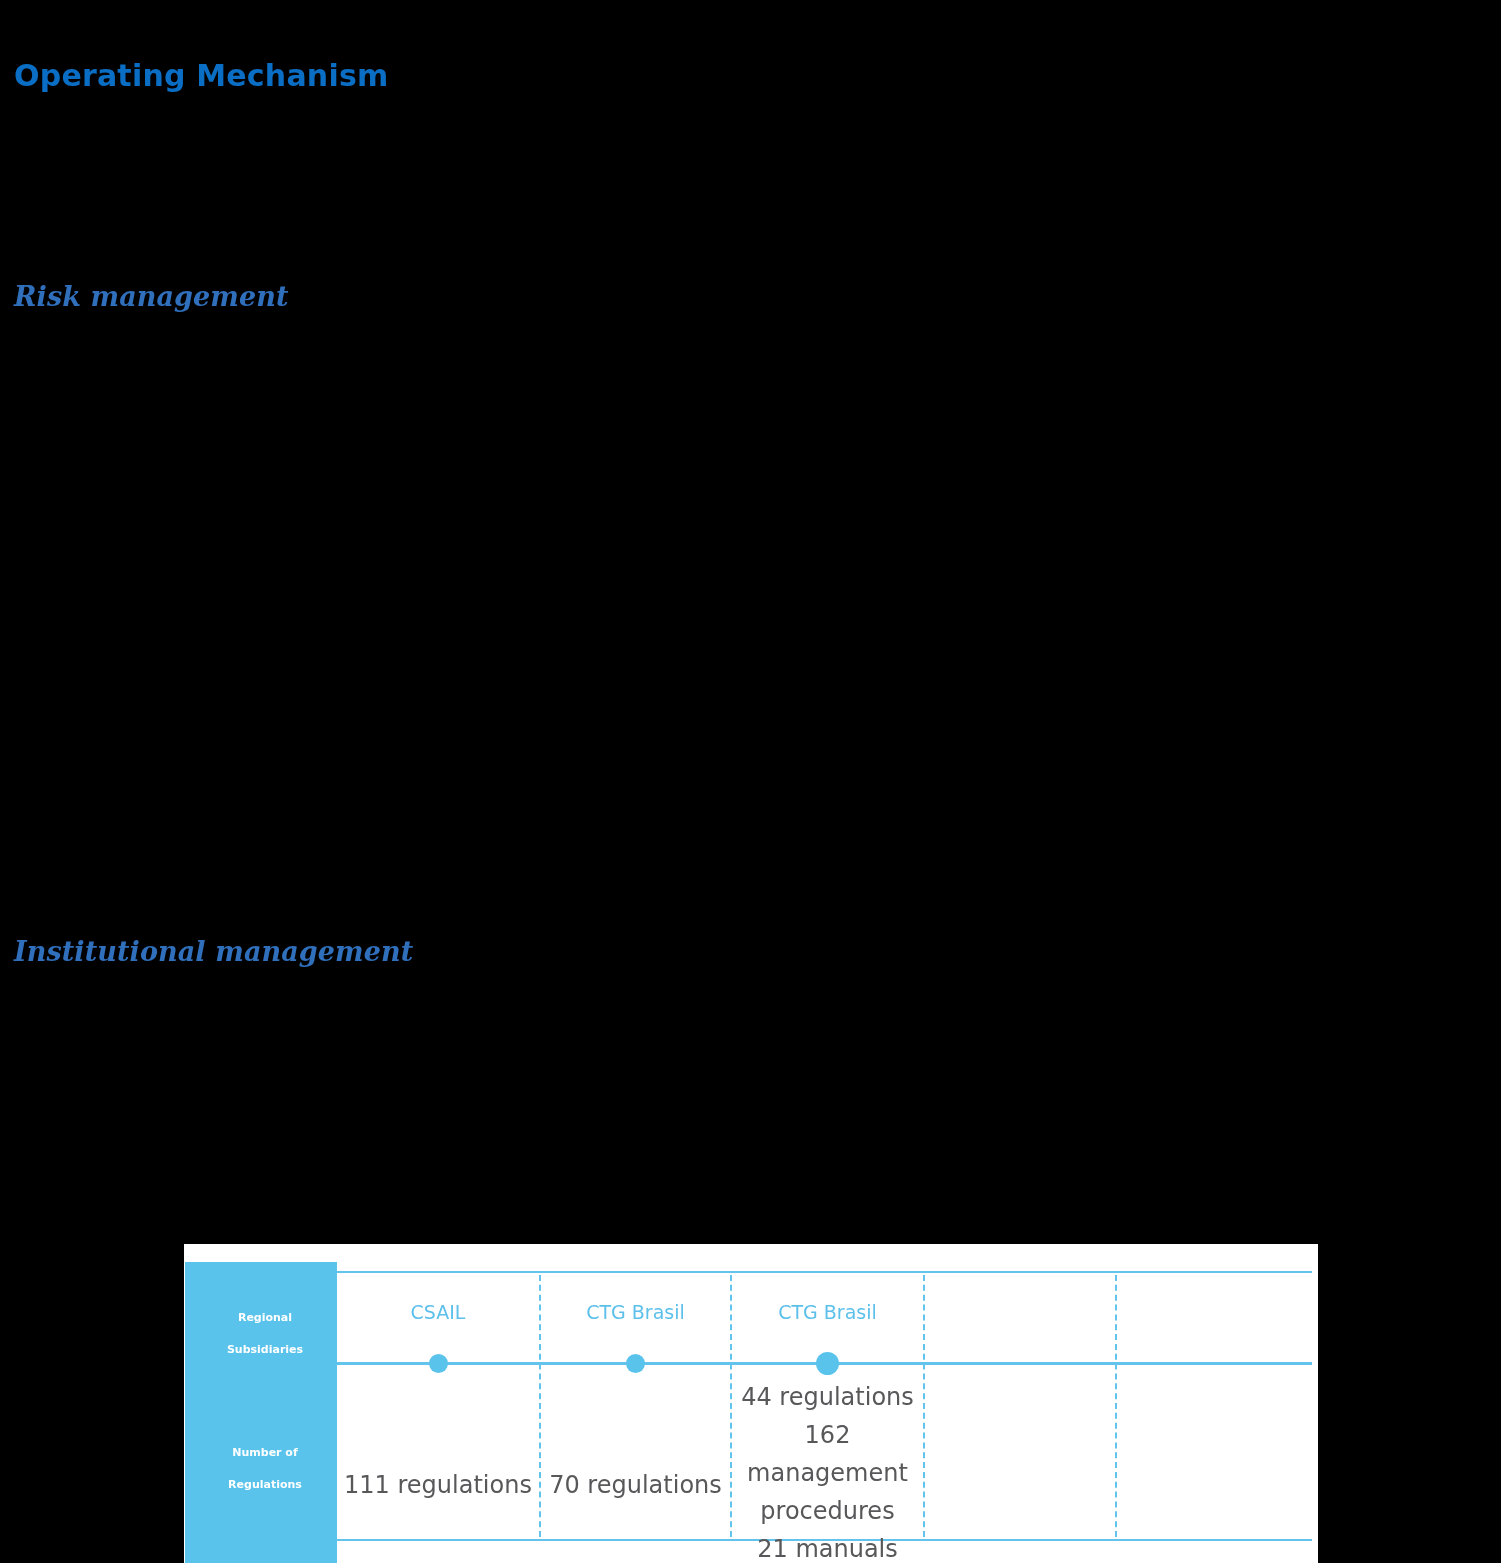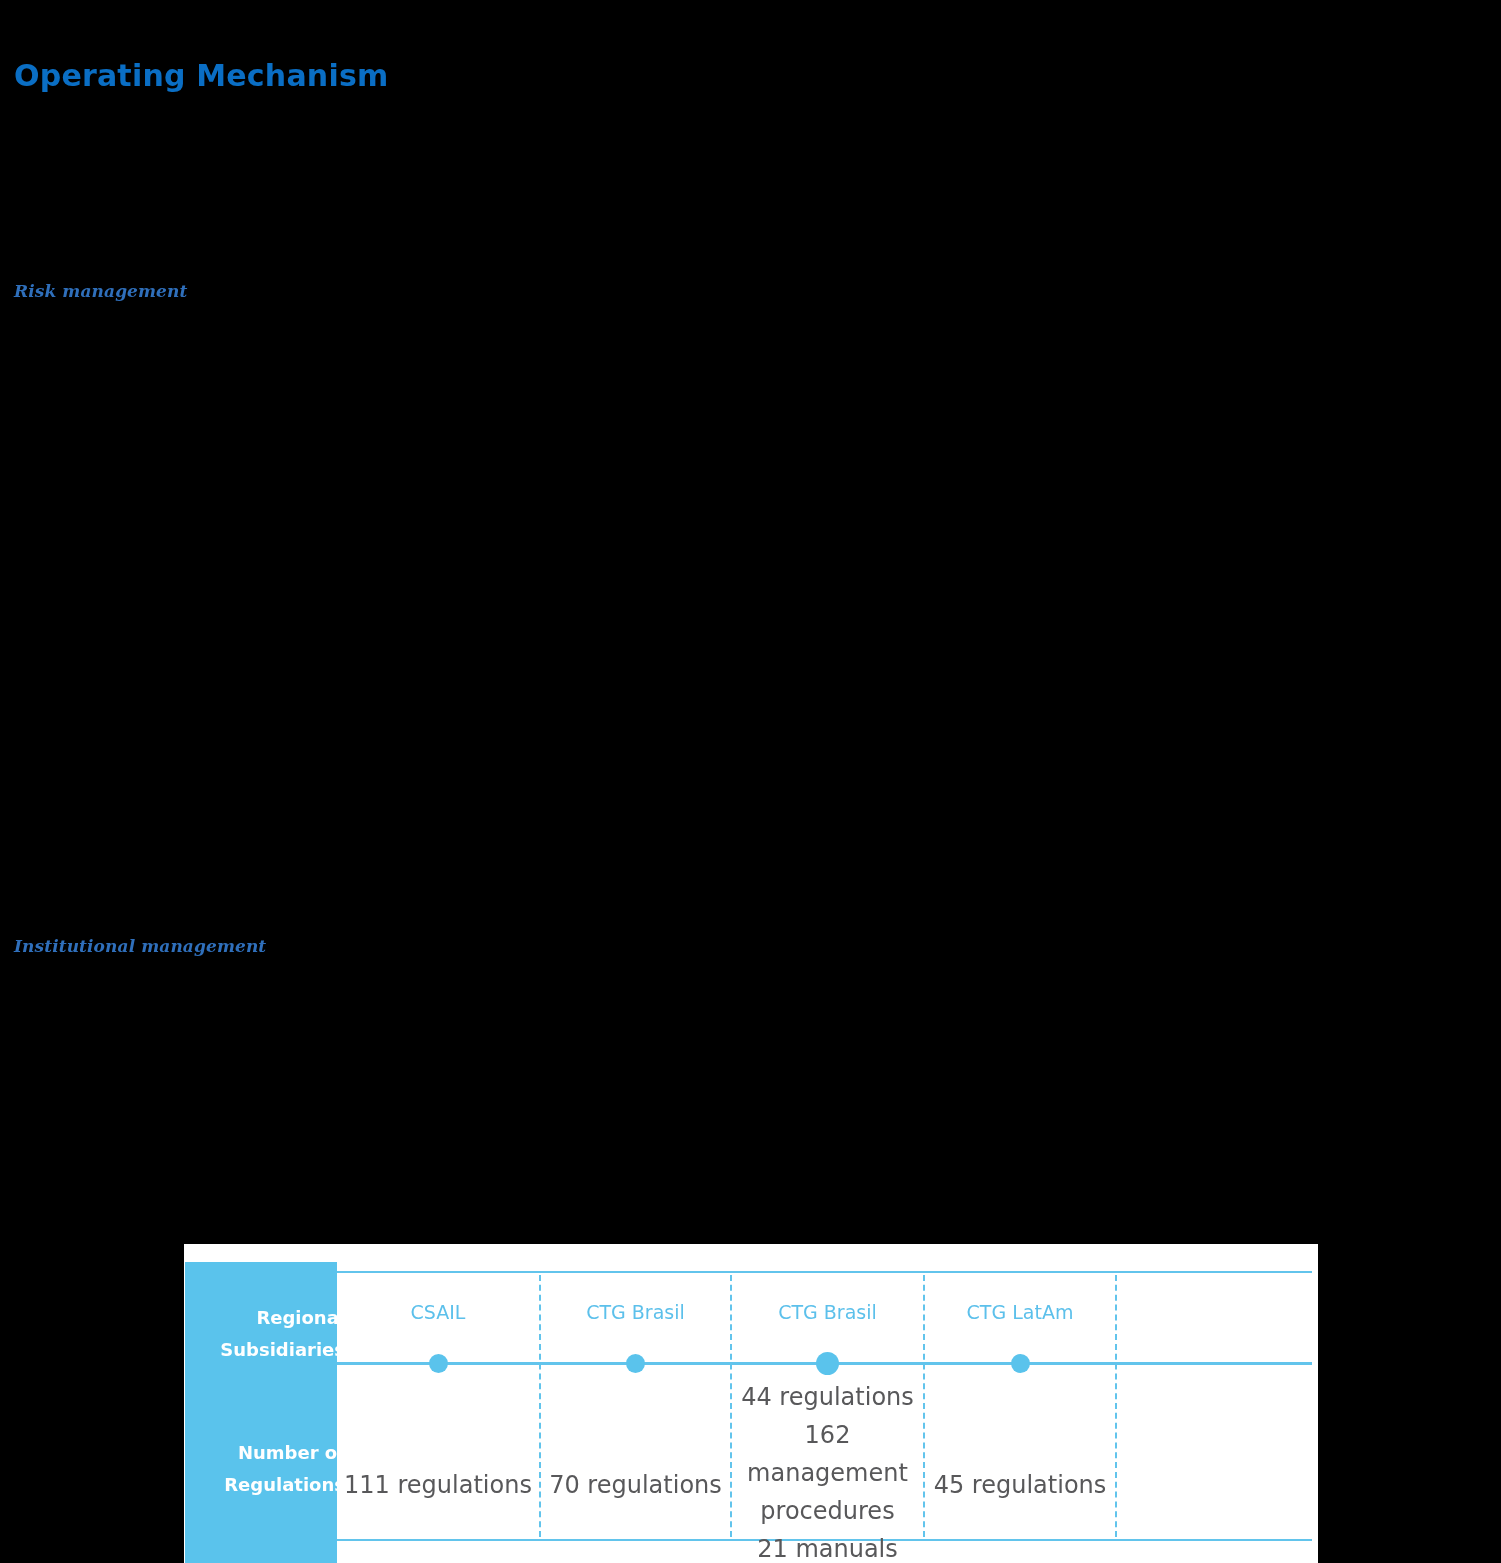--- a/index.html
+++ b/index.html
@@ -27,21 +27,21 @@
     letter-spacing: 0.2px;
     white-space: nowrap;
     margin-top: 48px;
   }
   .section-heading {
     position: absolute;
     left: 14px;
     font-family: "DejaVu Serif", serif;
     font-style: italic;
     font-weight: 700;
-    font-size: 17px;
+    font-size: 27px;
     color: #2f6fbb;
     letter-spacing: 0.1px;
     white-space: nowrap;
   }
   .section-heading.risk { top: 281px; }
   .section-heading.institutional { top: 936px; }
 
   
   .table-panel {
     position: absolute;
@@ -59,24 +59,24 @@
     top: 18px;
     width: 152px;
     height: 301px;
     background: #5ac3ec;
     color: #ffffff;
   }
   .label-cell {
     position: absolute;
     left: 0;
     width: 160px;
-    text-align: right;
+    text-align: center;
     font-family: "DejaVu Sans", sans-serif;
     font-weight: 700;
-    font-size: 18px;
+    font-size: 11px;
     line-height: 32px;
     color: #ffffff;
   }
   .label-cell.top { top: 40px; }
   .label-cell.bottom { top: 175px; }
 
   
   .data-area {
     position: absolute;
     left: 153px;
@@ -201,23 +201,16 @@
     <div class="col" style="left:394px;width:193px;">
       <div class="col-head">CTG Brasil</div>
       <div class="col-dot large"></div>
       <div class="col-body multi">
         <span class="line">44 regulations</span>
         <span class="line">162 management procedures</span>
         <span class="line">21 manuals</span>
       </div>
     </div>
 
-    <div class="col" style="left:587px;width:192px;">
-      <div class="col-head">CTG LatAm</div>
-      <div class="col-dot"></div>
-      <div class="col-body single">
-        <span class="line">45 regulations</span>
-      </div>
-    </div>
 
 
   </div>
 </div>
 
 </body></html>

